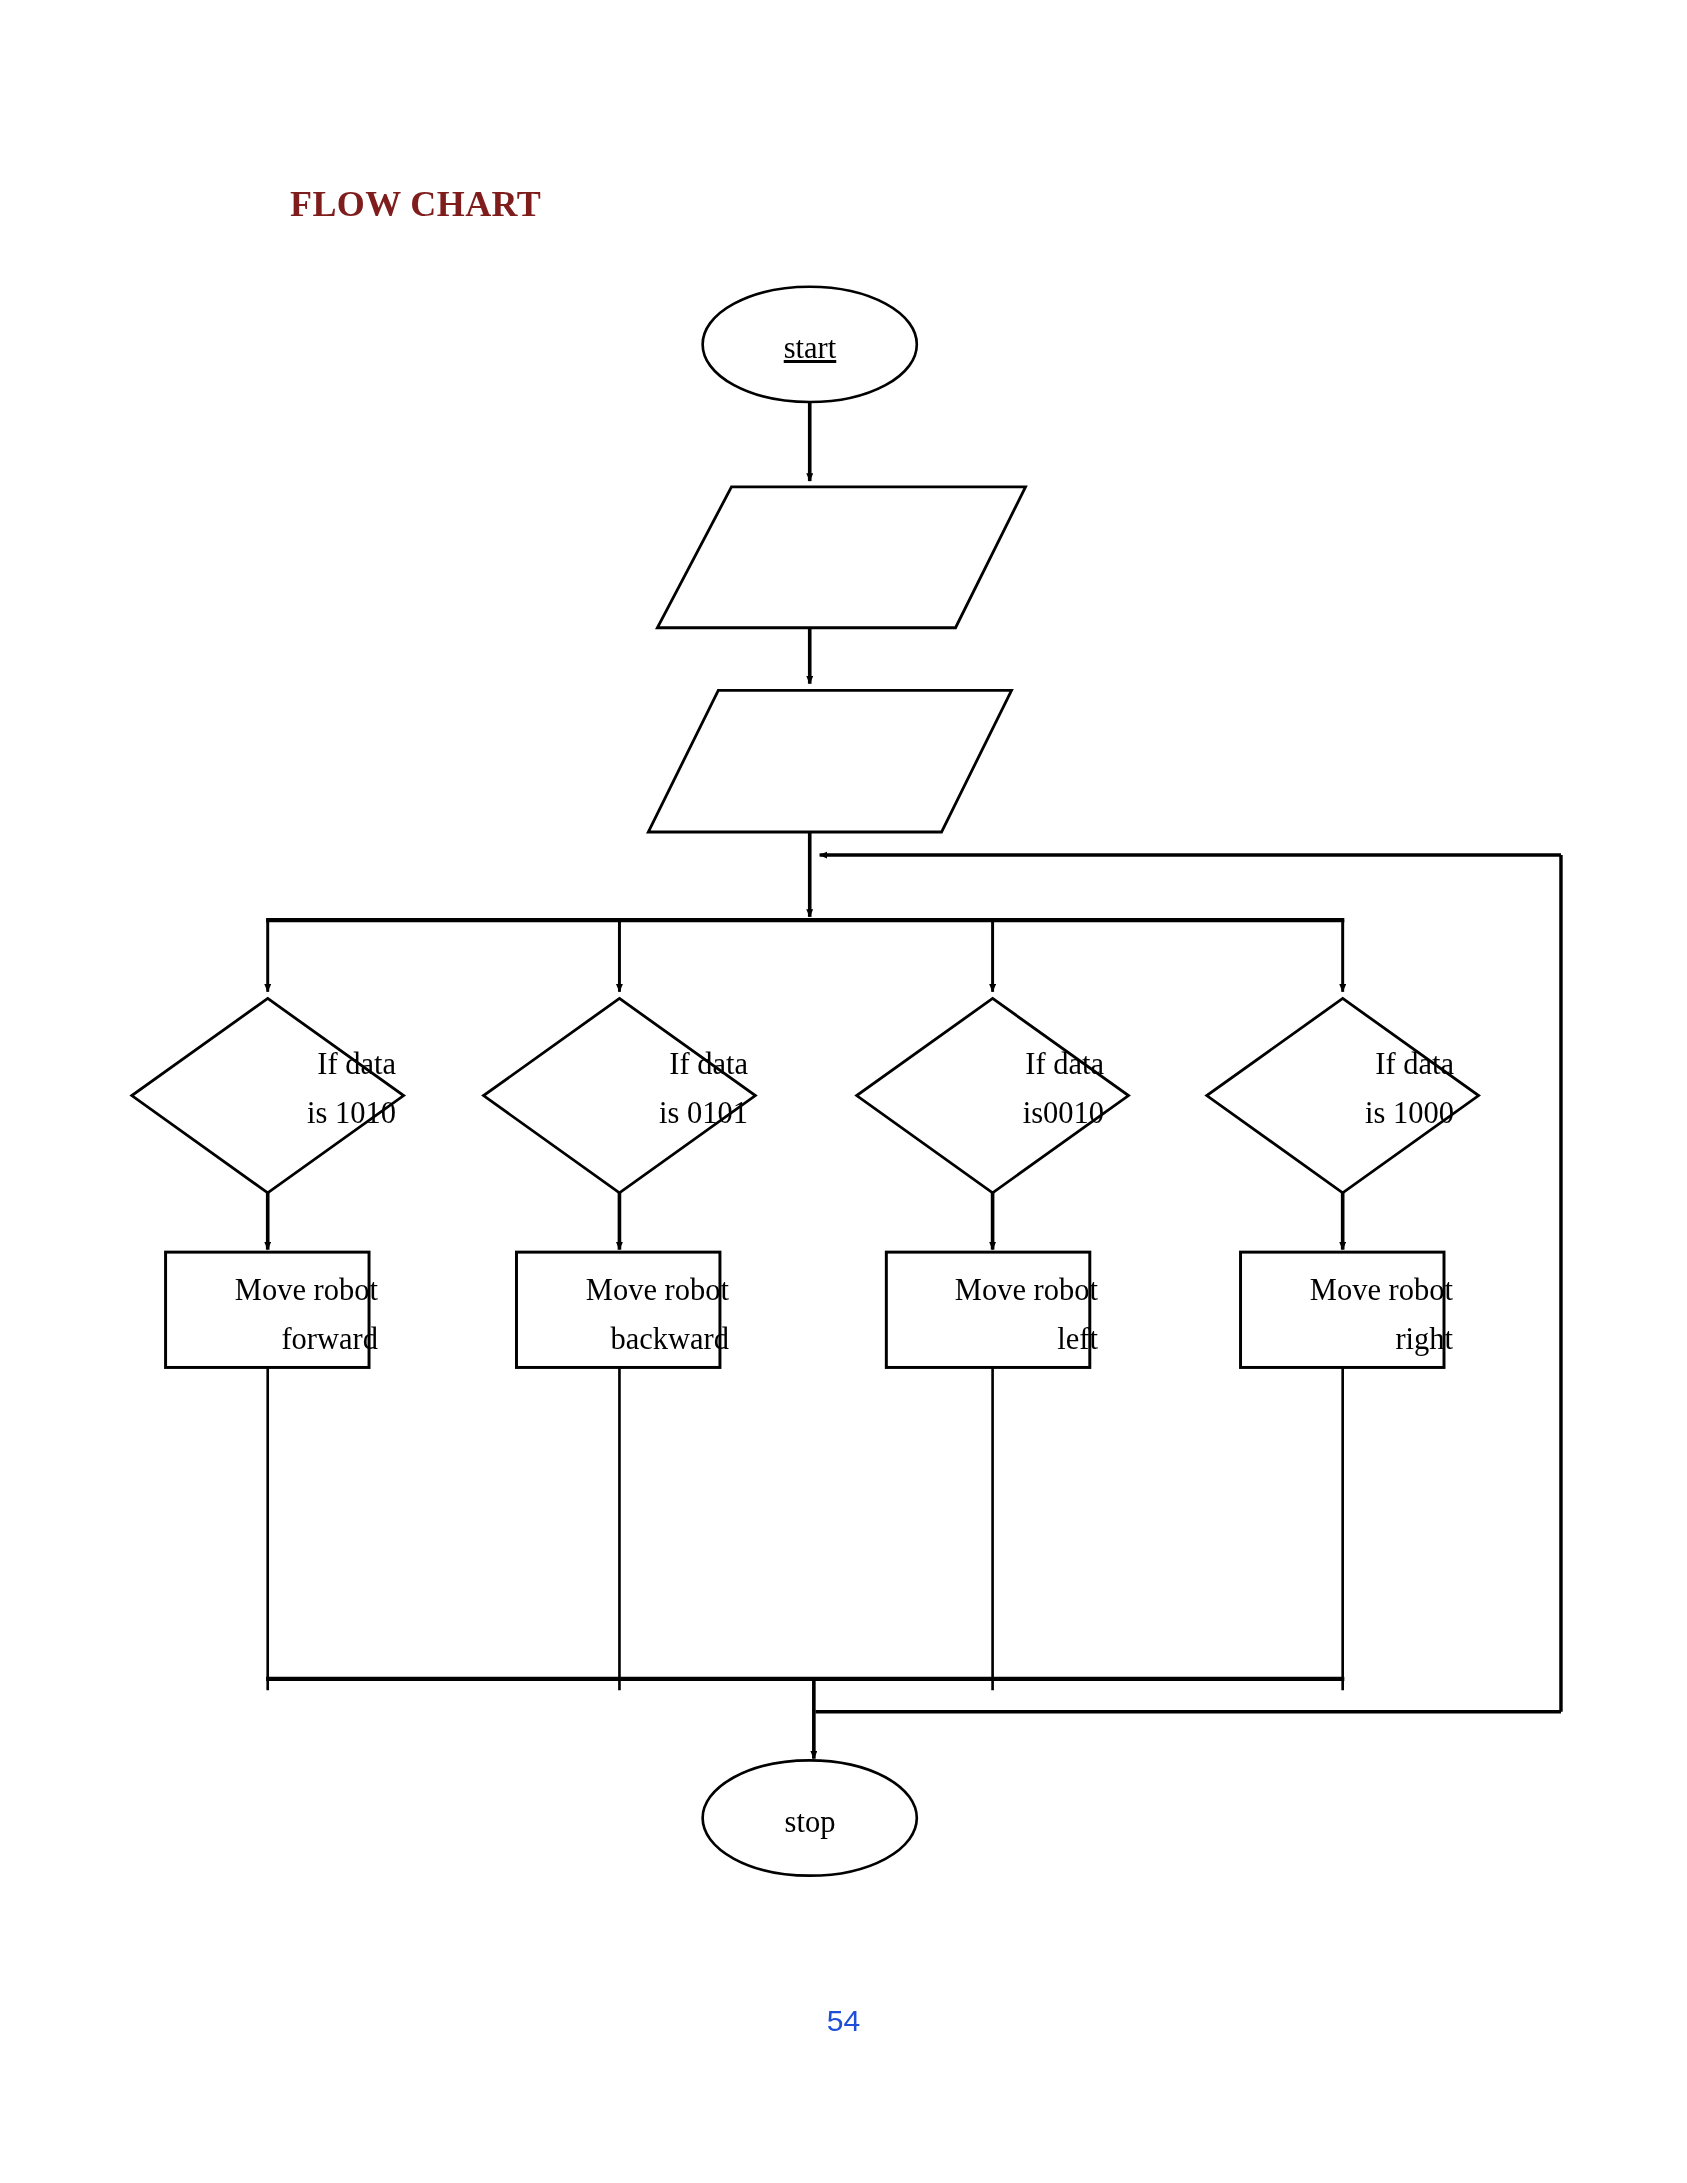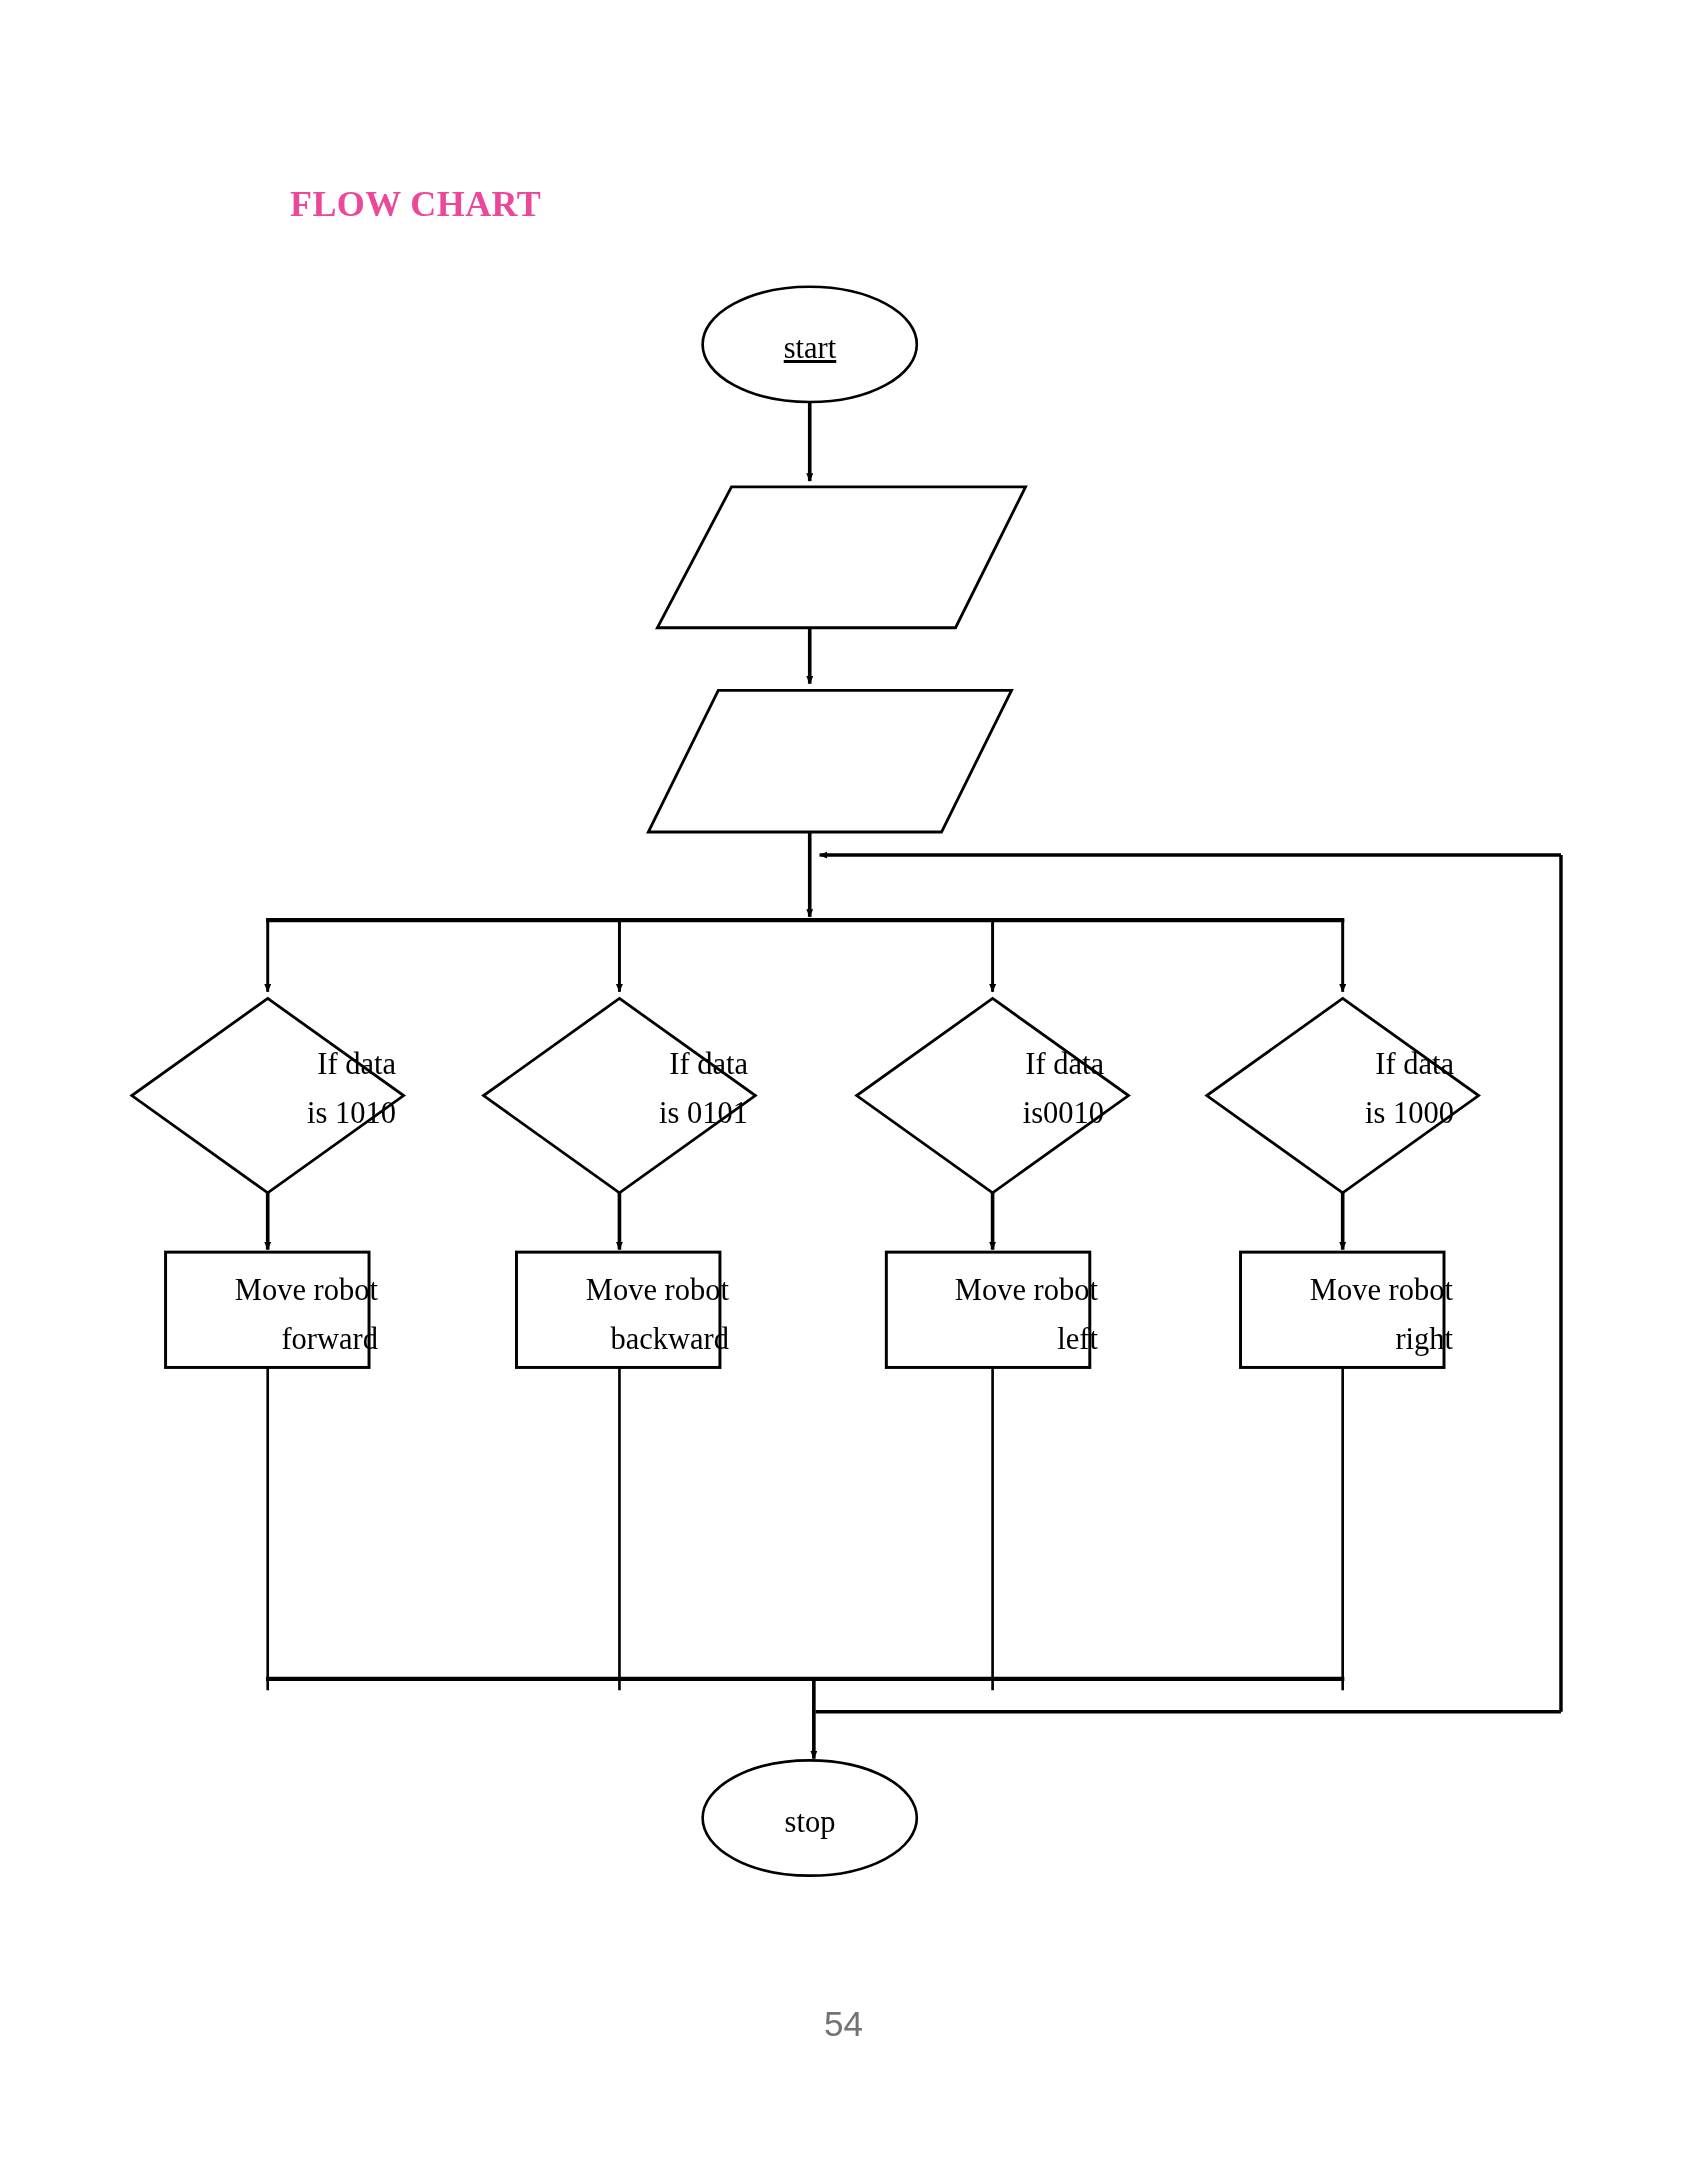--- a/index.html
+++ b/index.html
@@ -23,21 +23,21 @@
     height: 2183px;
     background: #ffffff;
   }
   #page-title {
     position: absolute;
     left: 290px;
     top: 183px;
     font-size: 36px;
     font-weight: bold;
     letter-spacing: 0.4px;
-    color: #ec4899;
+    color: #7f1d1d;
     white-space: nowrap;
   }
   #flow-svg {
     position: absolute;
     left: 0;
     top: 0;
     width: 1687px;
     height: 2183px;
   }
   .node-label {
@@ -49,22 +49,22 @@
   }
   .lbl-center { text-align: center; }
   .lbl-left   { text-align: right; }
   #page-number {
     position: absolute;
     left: 0;
     top: 2004px;
     width: 1687px;
     text-align: center;
     font-family: "Liberation Sans", "DejaVu Sans", sans-serif;
-    font-size: 35px;
-    color: #737373;
+    font-size: 30px;
+    color: #1d4ed8;
   }
 </style>
 </head>
 <body>
 
 <div id="page">
 
   <div id="page-title">FLOW CHART</div>
 
   <svg id="flow-svg" viewBox="0 0 2048 2650" xmlns="http://www.w3.org/2000/svg">

